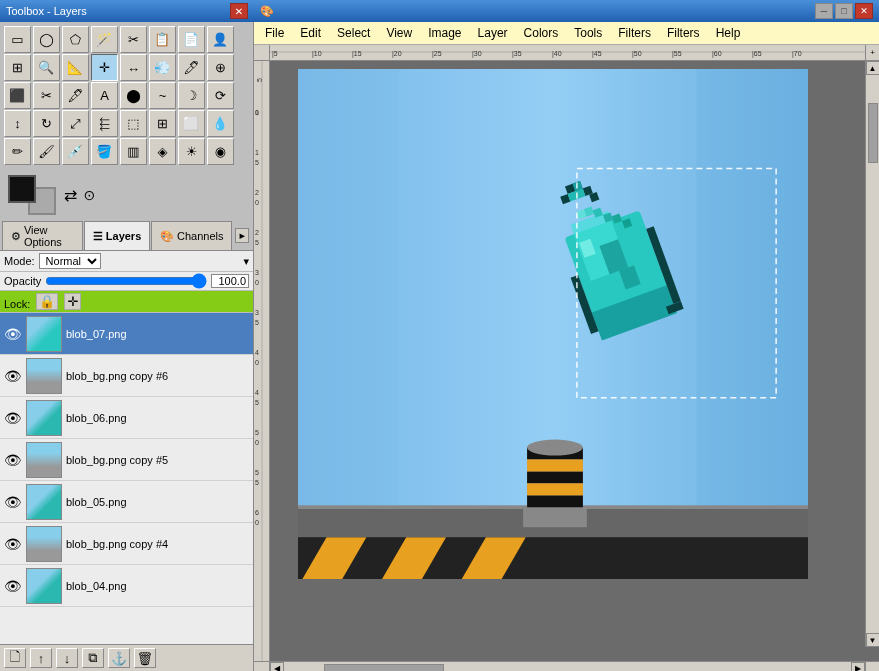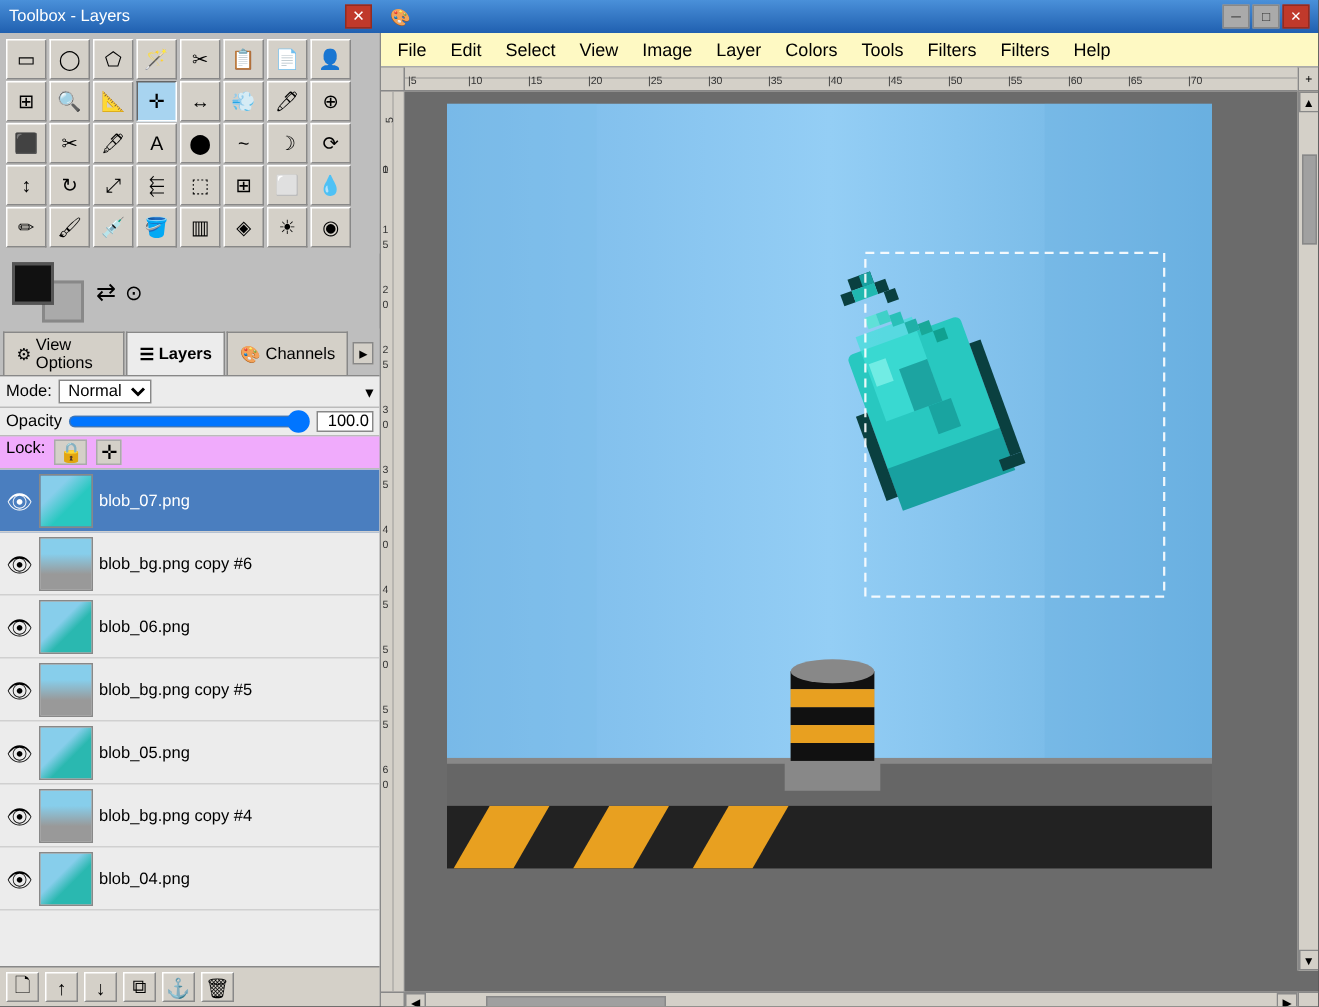--- a/index.html
+++ b/index.html
@@ -144,23 +144,23 @@
       width: 40px;
       font-size: 11px;
       border: 1px solid #888;
       text-align: right;
       padding: 0 2px;
     }
 
     
     .lock-row {
       display: flex;
-      align-items: flex-start;
+      align-items: flex-end;
       padding: 2px 4px;
-      background: #f0abfc;
+      background: #84cc16;
       border-bottom: 1px solid #bbb;
       gap: 6px;
       font-size: 11px;
     }
 
     
     .layers-list {
       flex: 1;
       overflow-y: auto;
       background: #ececec;

